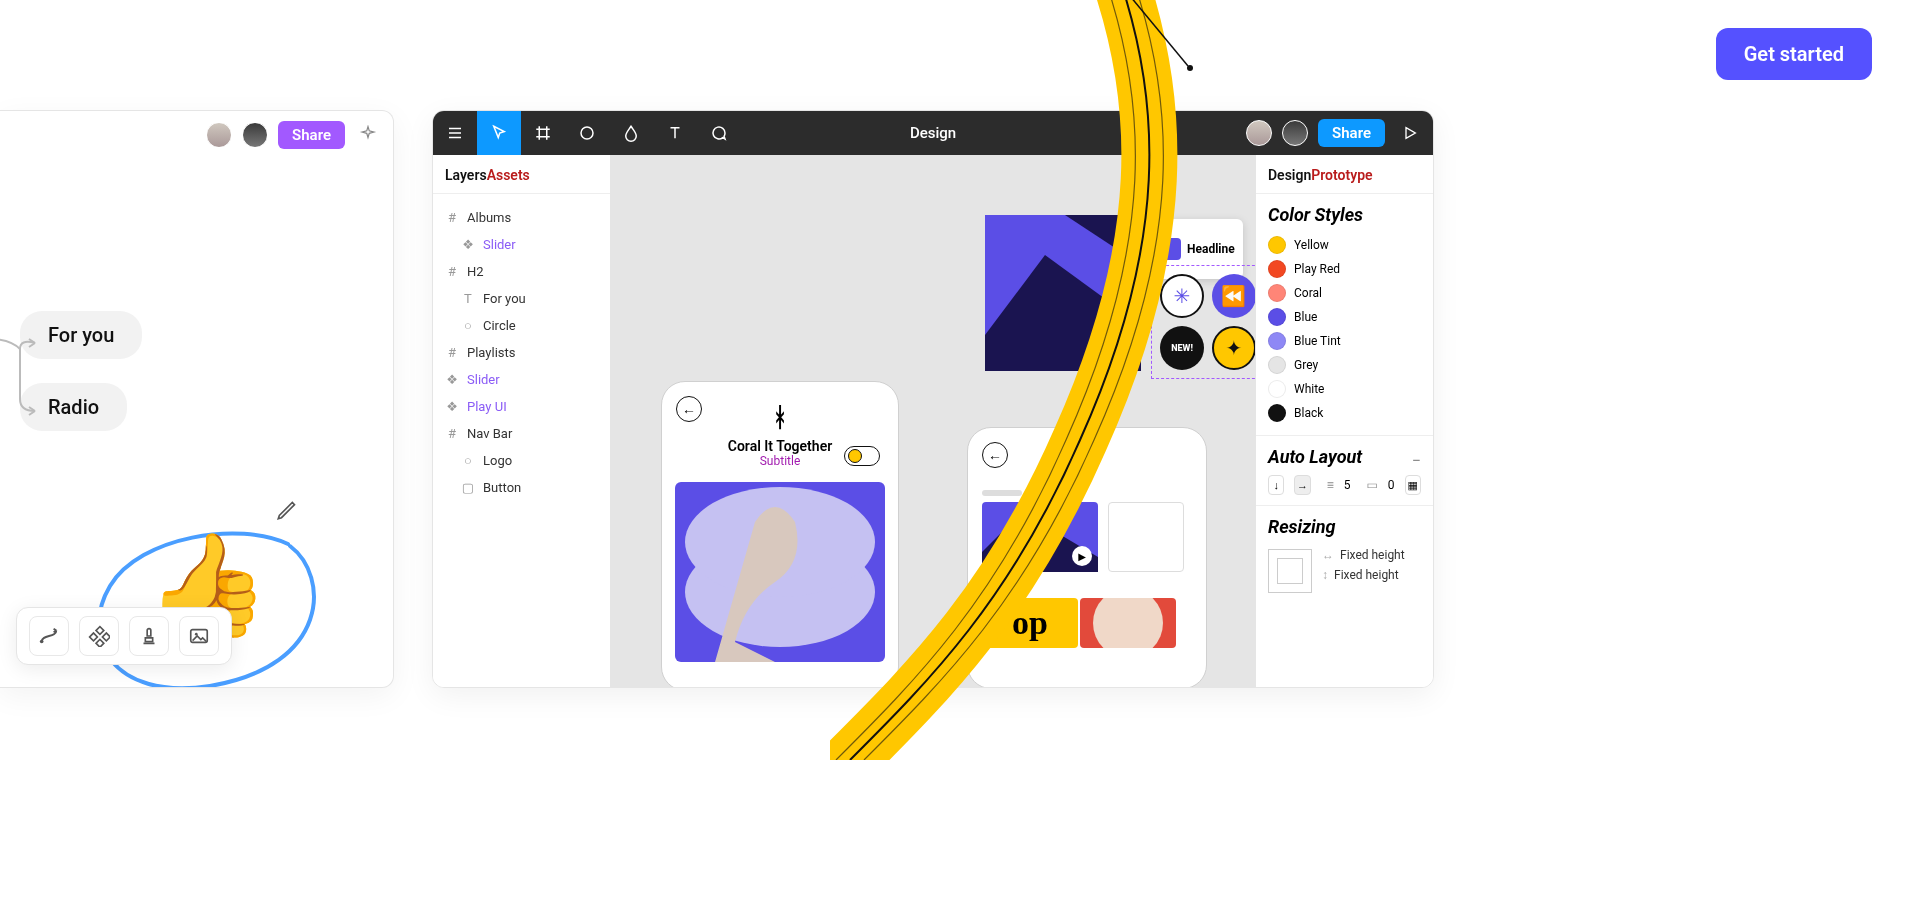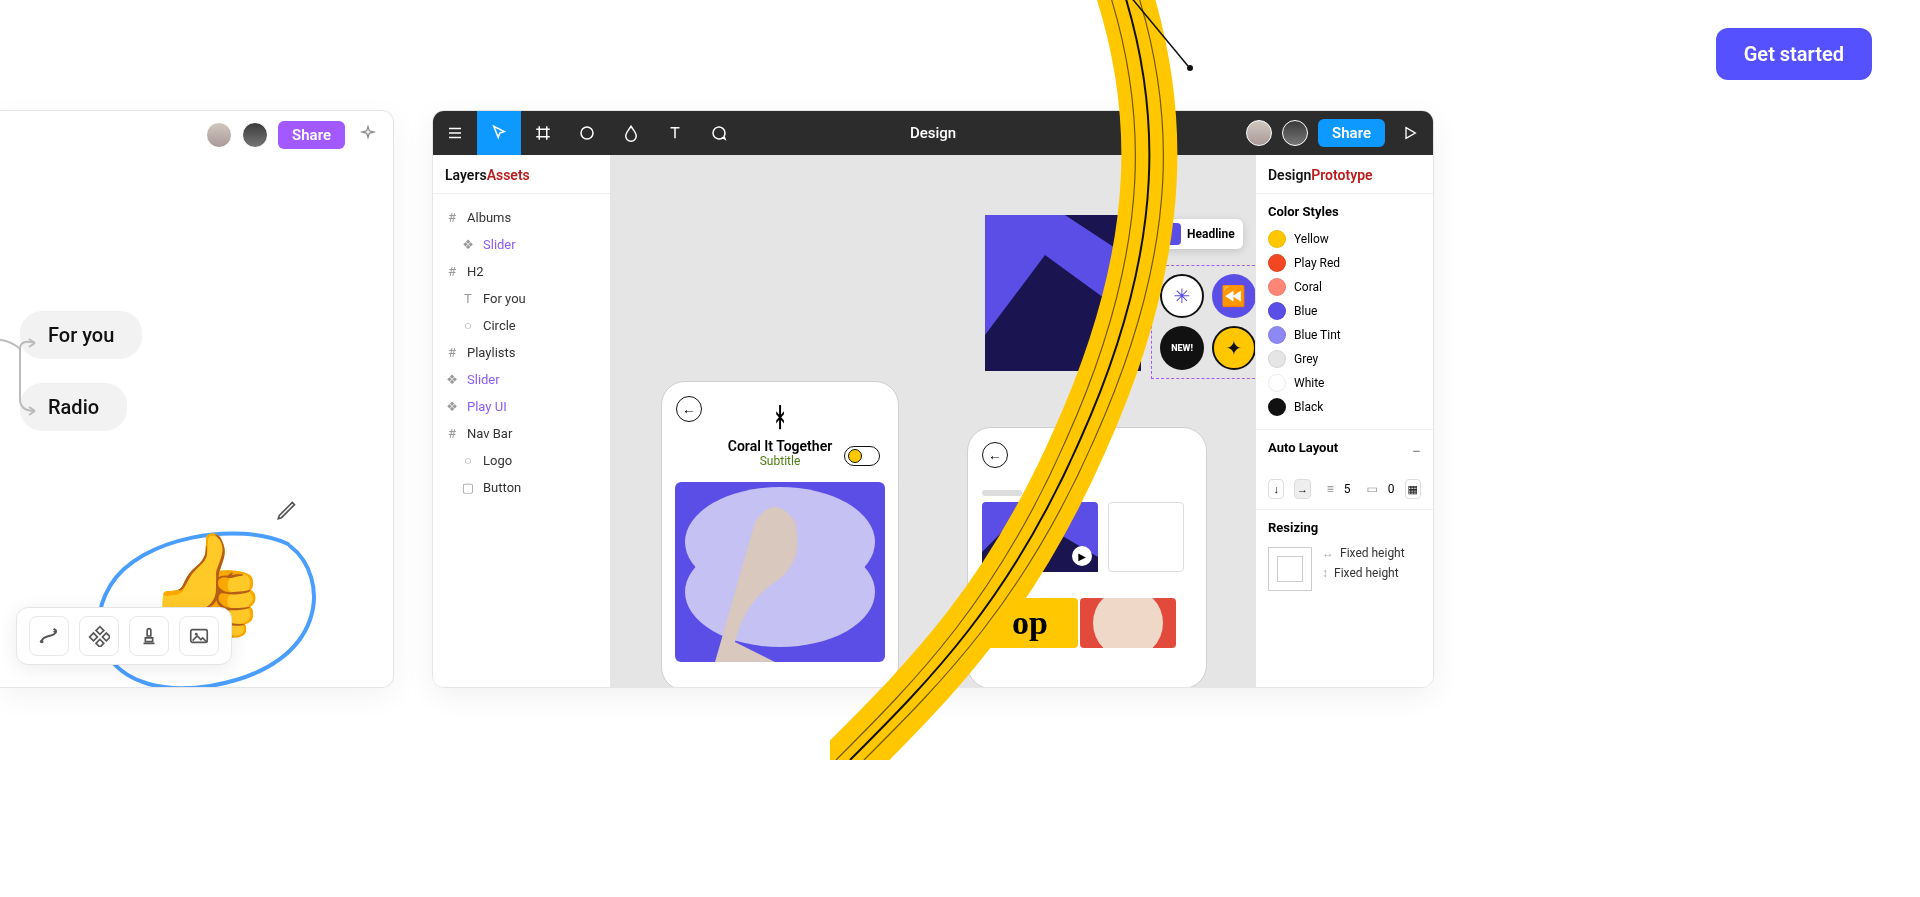--- a/index.html
+++ b/index.html
@@ -71,43 +71,43 @@
   .layer-indent-1 { padding-left:28px; }
 
   
   .canvas { position:absolute; left:178px; right:178px; top:44px; bottom:0; background:#e5e5e5; overflow:hidden; }
   .artboard { position:absolute; background:#fff; border-radius:24px; border:1px solid #d0d0d0; }
   .phone1 { left:50px; top:226px; width:238px; height:310px; }
   .phone2 { left:356px; top:272px; width:240px; height:262px; }
   .back-circle { width:26px; height:26px; border:1.5px solid #111; border-radius:50%; display:flex; align-items:center; justify-content:center; margin:14px; font-size:14px; }
   .logo-glyph { text-align:center; margin-top:-34px; font-size:26px; font-weight:900; }
   .song-title { text-align:center; font-size:14px; font-weight:600; margin-top:6px; }
-  .song-sub { text-align:center; font-size:12px; color:#4d7c0f; }
+  .song-sub { text-align:center; font-size:12px; color:#a21caf; }
   .album-art { margin:14px auto 0; width:210px; height:180px; background:#5b4ee6; border-radius:6px; position:relative; overflow:hidden; }
   .toggle { position:absolute; right:18px; top:64px; width:36px; height:20px; border:1.5px solid #111; border-radius:20px; display:flex; align-items:center; }
   .toggle-knob { width:14px; height:14px; background:#ffc700; border-radius:50%; margin-left:3px; border:1px solid #111; }
   .tracks { padding:8px 14px; }
   .skel { height:6px; background:#ddd; border-radius:4px; margin:4px 0; }
 
   .hero-rect { position:absolute; left:374px; top:60px; width:156px; height:156px; background:#5b4ee6; }
 
-  .badge-tag { position:absolute; left:540px; top:64px; background:#fff; border-radius:6px; padding:4px 8px; display:flex; align-items:center; gap:6px; box-shadow:0 2px 8px rgba(0,0,0,.15); font-size:12px; font-weight:700; }
+  .badge-tag { position:absolute; left:540px; top:64px; background:#fff; border-radius:6px; padding:19px 8px; display:flex; align-items:center; gap:6px; box-shadow:0 2px 8px rgba(0,0,0,.15); font-size:12px; font-weight:700; }
   .badge-tag .sq { width:22px; height:22px; background:#5b4ee6; border-radius:4px; }
 
   .stickers { position:absolute; left:540px; top:110px; border:1.5px dashed #a259ff; padding:8px; display:grid; grid-template-columns:44px 44px; gap:8px; }
   .sticker { width:44px; height:44px; border-radius:50%; display:flex; align-items:center; justify-content:center; font-size:20px; }
   .sticker.s1 { background:#fff; border:2px solid #111; color:#5b4ee6; }
   .sticker.s2 { background:#5b4ee6; color:#fff; }
   .sticker.s3 { background:#111; color:#fff; font-size:9px; font-weight:800; }
   .sticker.s4 { background:#ffc700; border:2px solid #111; color:#111; }
 
   
   .right-panel { position:absolute; right:0; top:44px; bottom:0; width:178px; border-left:1px solid #e5e5e5; background:#fff; overflow:hidden; }
   .section { padding:10px 12px; border-bottom:1px solid #eee; }
-  .section h4 { font-size:13px; font-weight:700; margin-bottom:8px; }
+  .section h4 { font-size:18px; font-weight:700; margin-bottom:8px;font-style:italic; }
   .color-row { display:flex; align-items:center; gap:8px; font-size:12px; padding:3px 0; cursor:pointer; }
   .swatch { width:18px; height:18px; border-radius:50%; border:1px solid rgba(0,0,0,.08); }
   .al-row { display:flex; align-items:center; gap:10px; font-size:12px; }
   .al-btn { width:20px; height:20px; border:1px solid #ddd; border-radius:4px; display:flex; align-items:center; justify-content:center; font-size:11px; cursor:pointer; }
   .al-btn.active { background:#eee; }
   .resize-box { width:44px; height:44px; border:1px solid #ccc; margin:4px 0; position:relative; }
   .resize-box::after { content:''; position:absolute; inset:8px; border:1px solid #ccc; }
   .rprop { display:flex; align-items:center; gap:6px; font-size:12px; color:#333; padding:3px 0; }
 
   
@@ -388,21 +388,21 @@
           <div class="swatch" style="background:#ffffff"></div>
           <span>White</span>
         </div>
       <div class="color-row">
           <div class="swatch" style="background:#111111"></div>
           <span>Black</span>
         </div>
     </div>
 
     <div class="section">
-      <div style="display:flex;justify-content:space-between;align-items:center;margin-bottom:16px">
+      <div style="display:flex;justify-content:space-between;align-items:center;margin-bottom:0">
         <h4>Auto Layout</h4>
         <span style="color:#888;cursor:pointer">−</span>
       </div>
       <div class="al-row">
         <div class="al-btn">↓</div>
         <div class="al-btn active">→</div>
         <span style="margin-left:6px;color:#888">≡</span>
           <span>5</span>
         <span style="margin-left:6px;color:#888">▭</span>
           <span>0</span>

